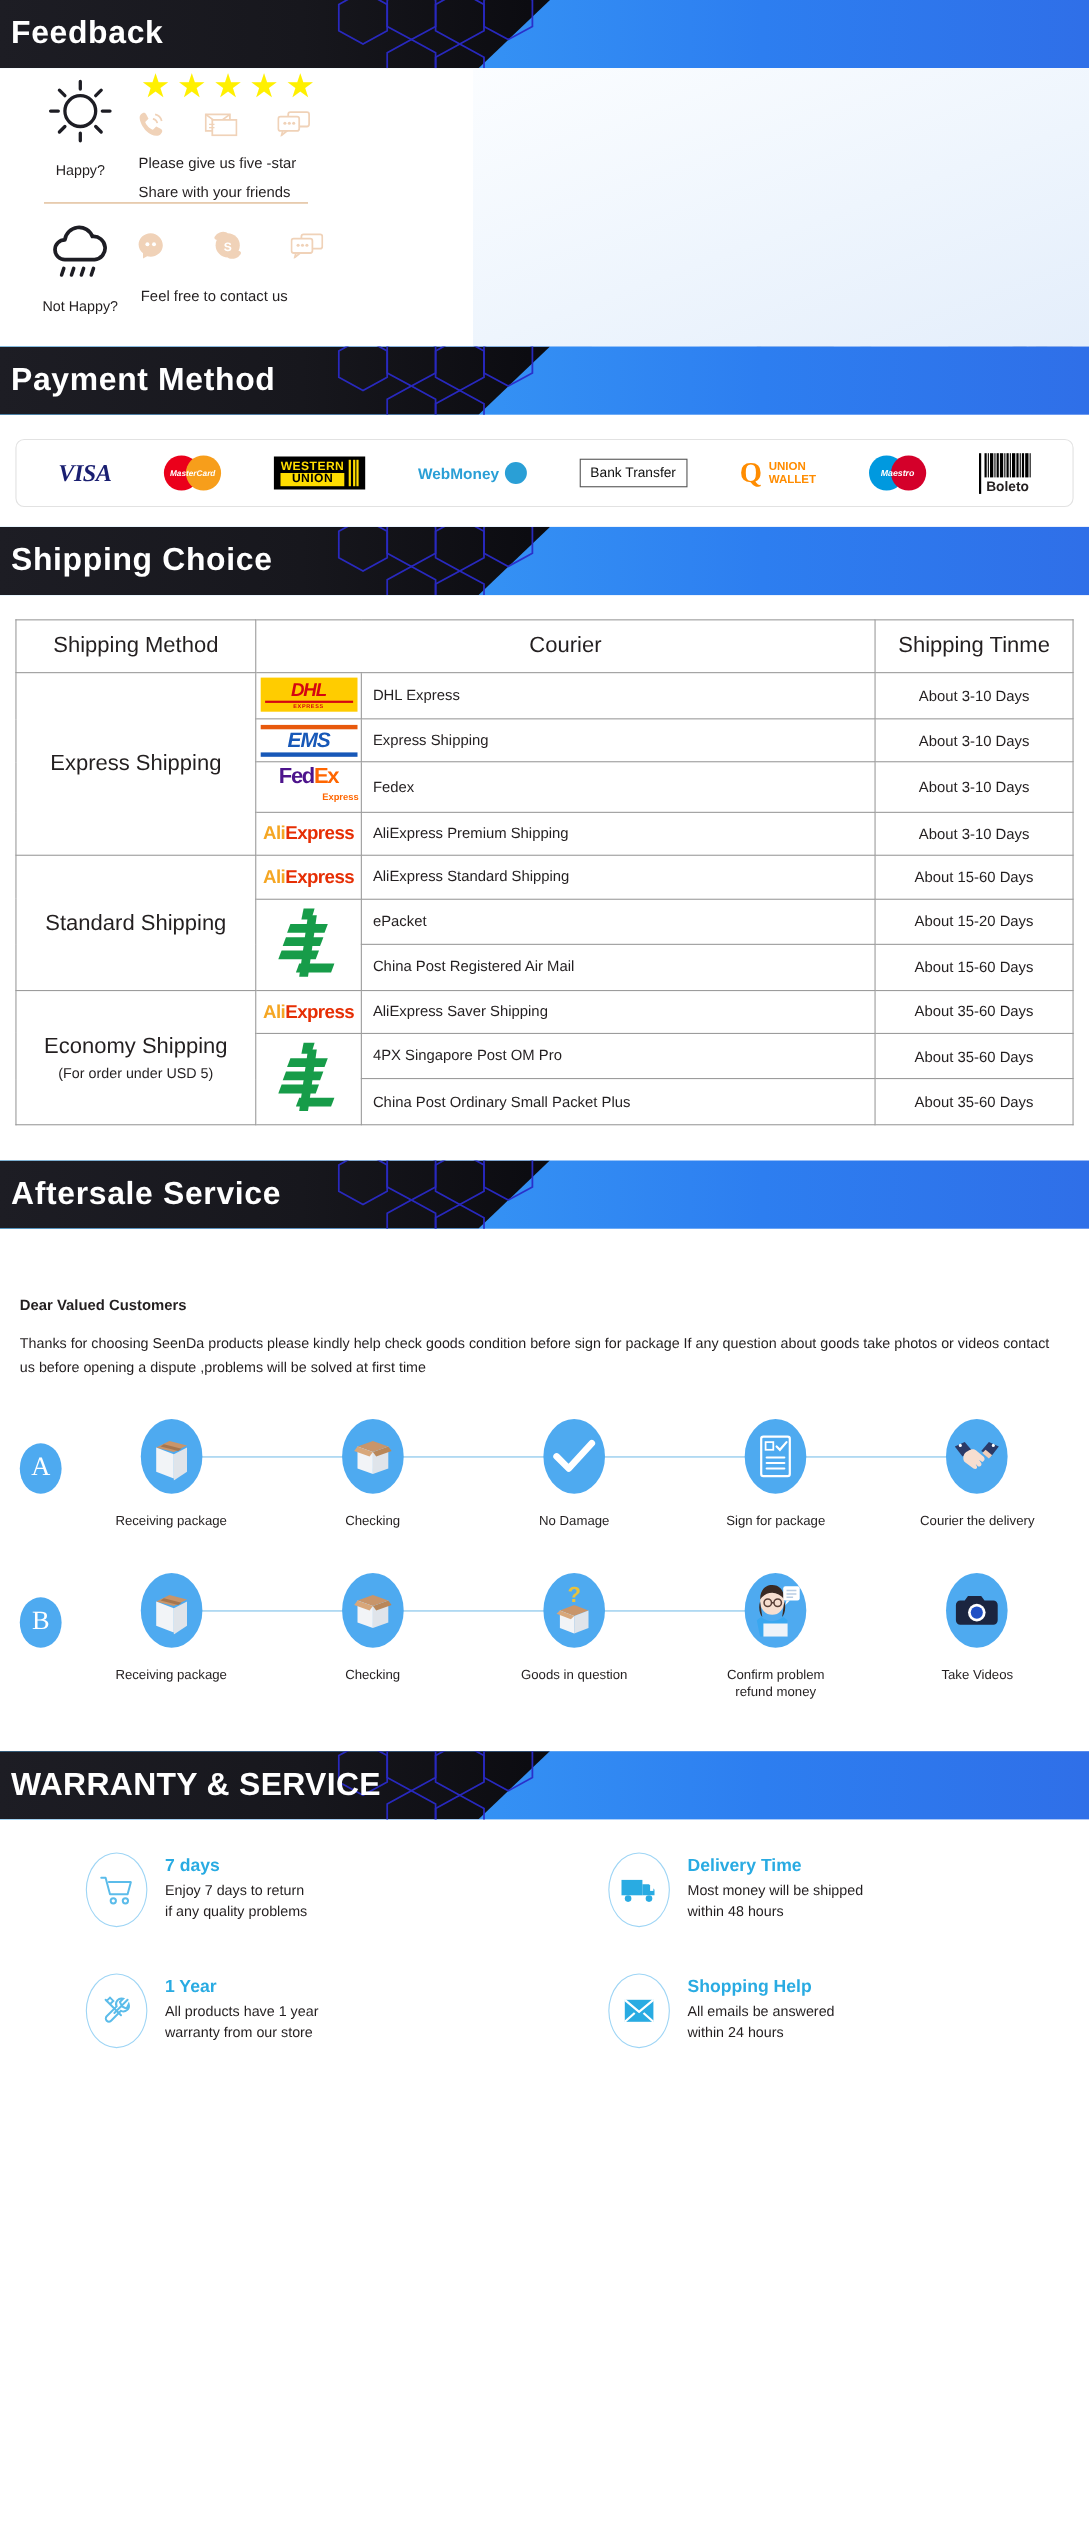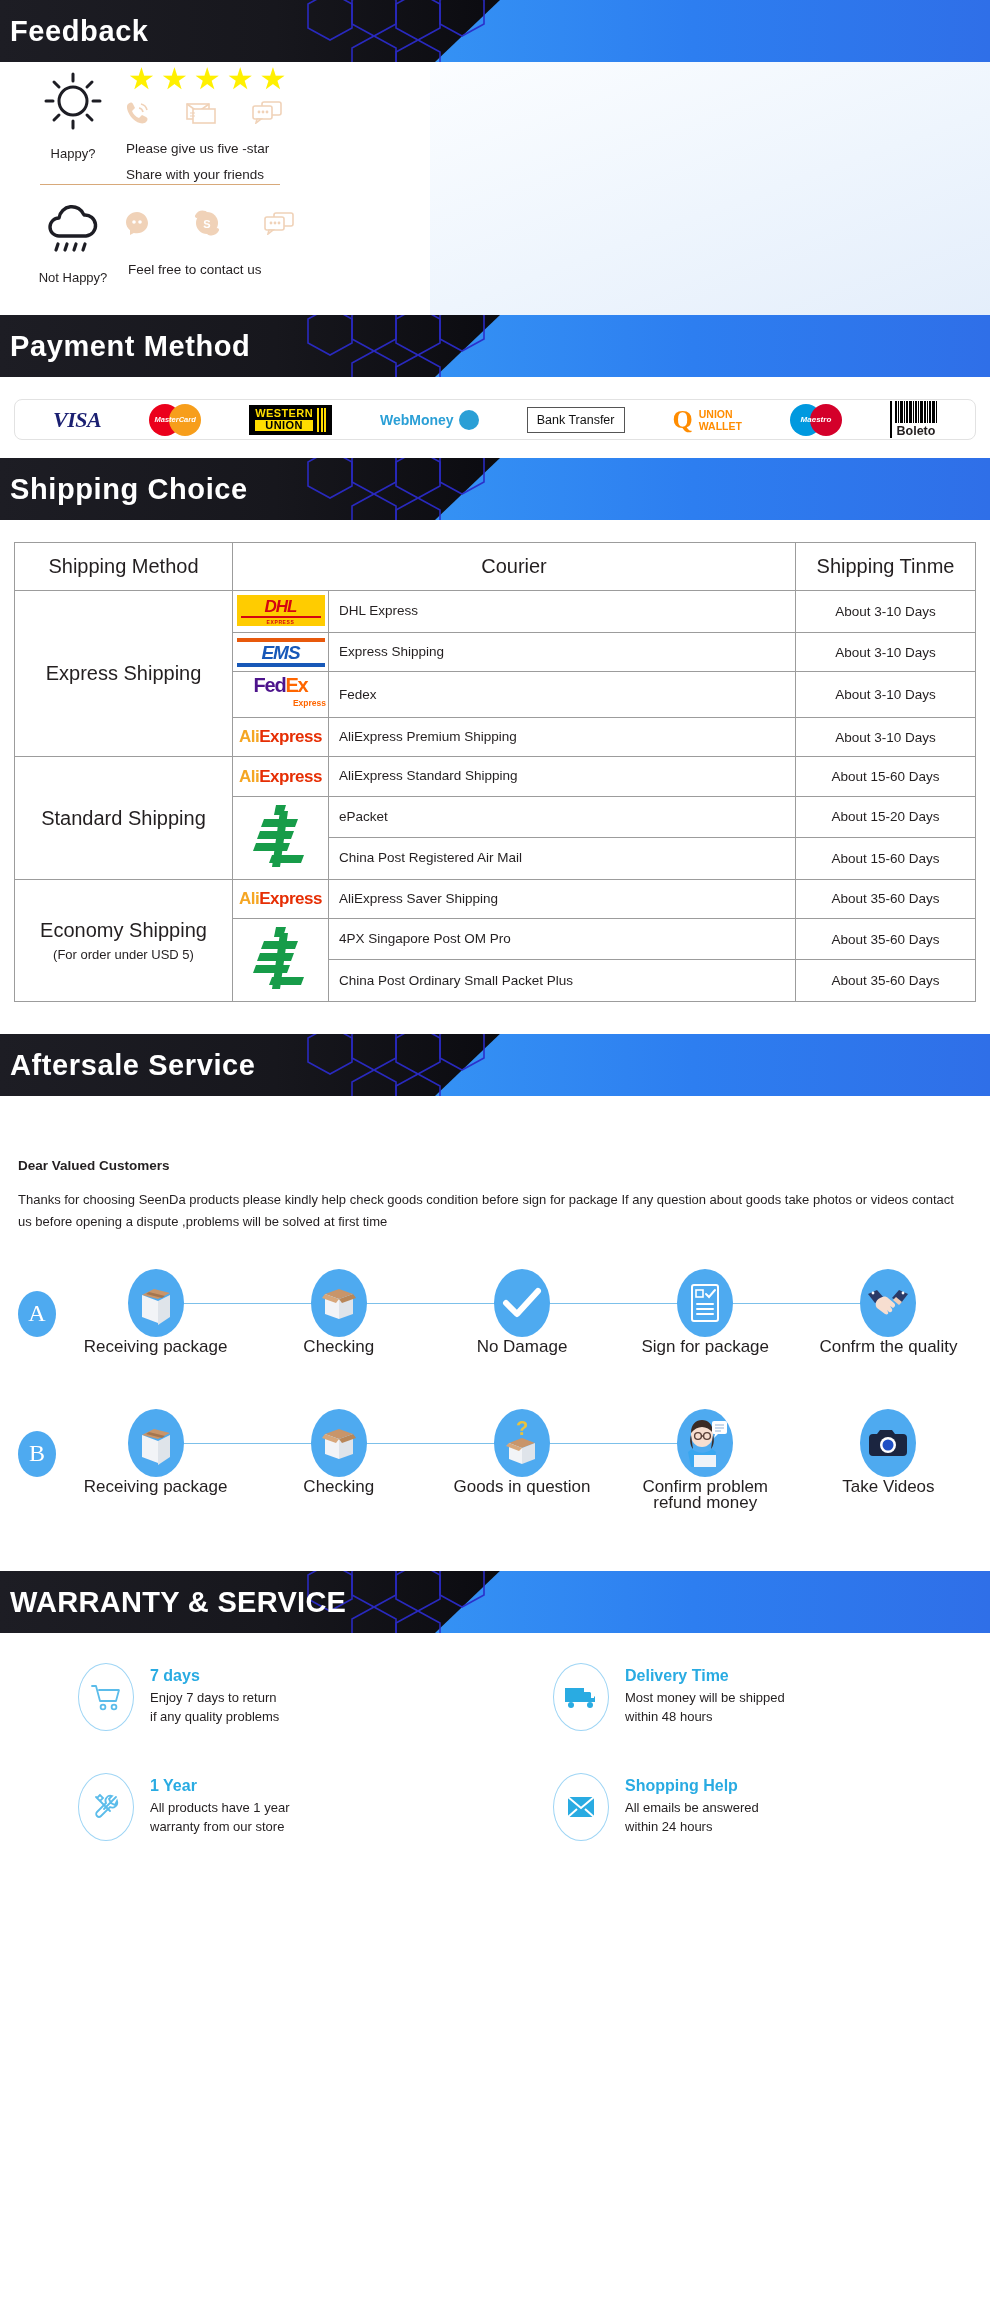--- a/index.html
+++ b/index.html
@@ -59,21 +59,21 @@
   .fb-row2 .cap2 { position: absolute; left: 128px; top: 64px; font-size: 13.5px; color: #231f20; }
 
   
   .hero-bg { position: absolute; inset: 0; background: linear-gradient(160deg, #fbfdff 0%, #eef5fd 55%, #e4eefb 100%); }
 
   
   .pay-wrap { padding: 22px 14px 18px 14px; }
   .pay-box {
     border: 1px solid #e2e2e2;
     border-radius: 8px;
-    height: 41px;
+    height: 62px;
     display: flex;
     align-items: center;
     justify-content: space-around;
     padding: 0 14px;
     background: #fff;
   }
   .pay-item { display: flex; align-items: center; justify-content: center; }
 
   .visa { font-family: "Liberation Serif", serif; font-style: italic; font-weight: 700; font-size: 22px; color: #1a1f71; letter-spacing: -.5px; }
   .mc { position: relative; width: 52px; height: 32px; }
@@ -155,21 +155,21 @@
     width: 56px; height: 68px; border-radius: 50%;
     background: #4eaaf0;
     display: flex; align-items: center; justify-content: center;
     position: relative; z-index: 2;
   }
   .flow-line {
     position: absolute; top: 34px; left: 50%; width: 100%; height: 1px;
     background: #7cc0ea; z-index: 1;
   }
   .flow-item:last-child .flow-line { display: none; }
-  .flow-label { margin-top: 2px; font-size: 17px; text-align: center; line-height: 16px; }
+  .flow-label { margin-top: 16px; font-size: 12px; text-align: center; line-height: 16px; }
 
   
   .warr-wrap { padding: 30px 20px 28px 20px; display: grid; grid-template-columns: 1fr 1fr; row-gap: 42px; }
   .warr-card { display: flex; align-items: center; gap: 16px; padding-left: 58px; }
   .warr-ico {
     width: 56px; height: 68px; border-radius: 50%;
     border: 1px solid #9ed5f5;
     display: flex; align-items: center; justify-content: center;
     flex: 0 0 auto;
   }
@@ -729,21 +729,21 @@
           <div class="flow-circle">
             <svg width="44" height="34" viewBox="0 0 44 34">
               <path d="M2 8l9-4 7 8-9 5z" fill="#2b3a67"></path>
               <path d="M42 8l-9-4-7 8 9 5z" fill="#2b3a67"></path>
               <path d="M14 12c3-2 6-2 8 0l6 5c2 2 1 4-1 5l-3-2 2 3c1 2-1 4-3 3l-2-2 1 2c1 2-1 3-3 2l-8-6c-2-2-2-8 3-10z" fill="#f7ded0"></path>
               <path d="M30 11l6 5-3 3-6-5z" fill="#f0cdb8"></path>
               <circle cx="7" cy="7" r="1.4" fill="#fff"></circle>
                 <circle cx="37" cy="7" r="1.4" fill="#fff"></circle>
             </svg>
           </div>
-          <div class="flow-label">Confrm the quality</div>
+          <div class="flow-label">Courier the delivery</div>
         </div>
       </div>
     </div>
 
     <div class="sp"></div>
 
     <div class="flow-row">
       <div class="flow-badge">B</div>
       <div class="flow-items">
         <div class="flow-item">

